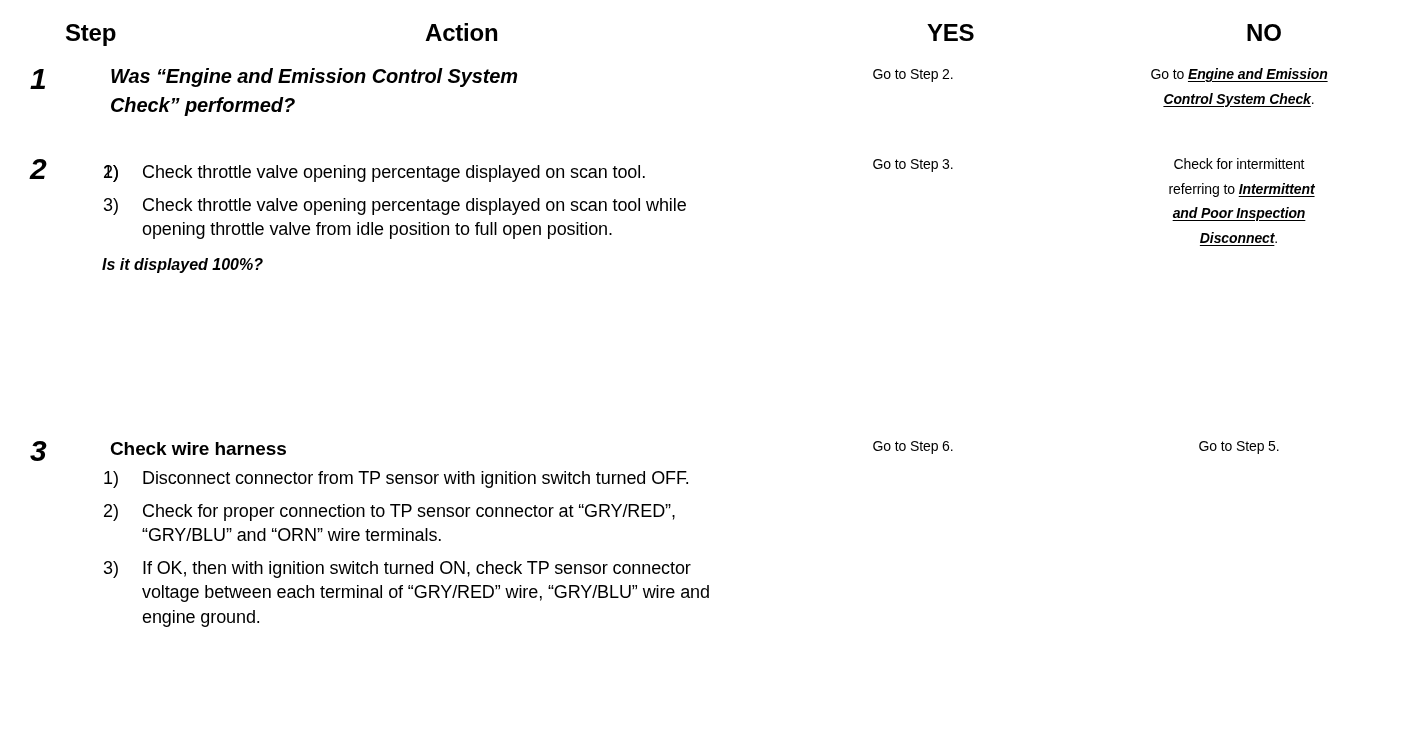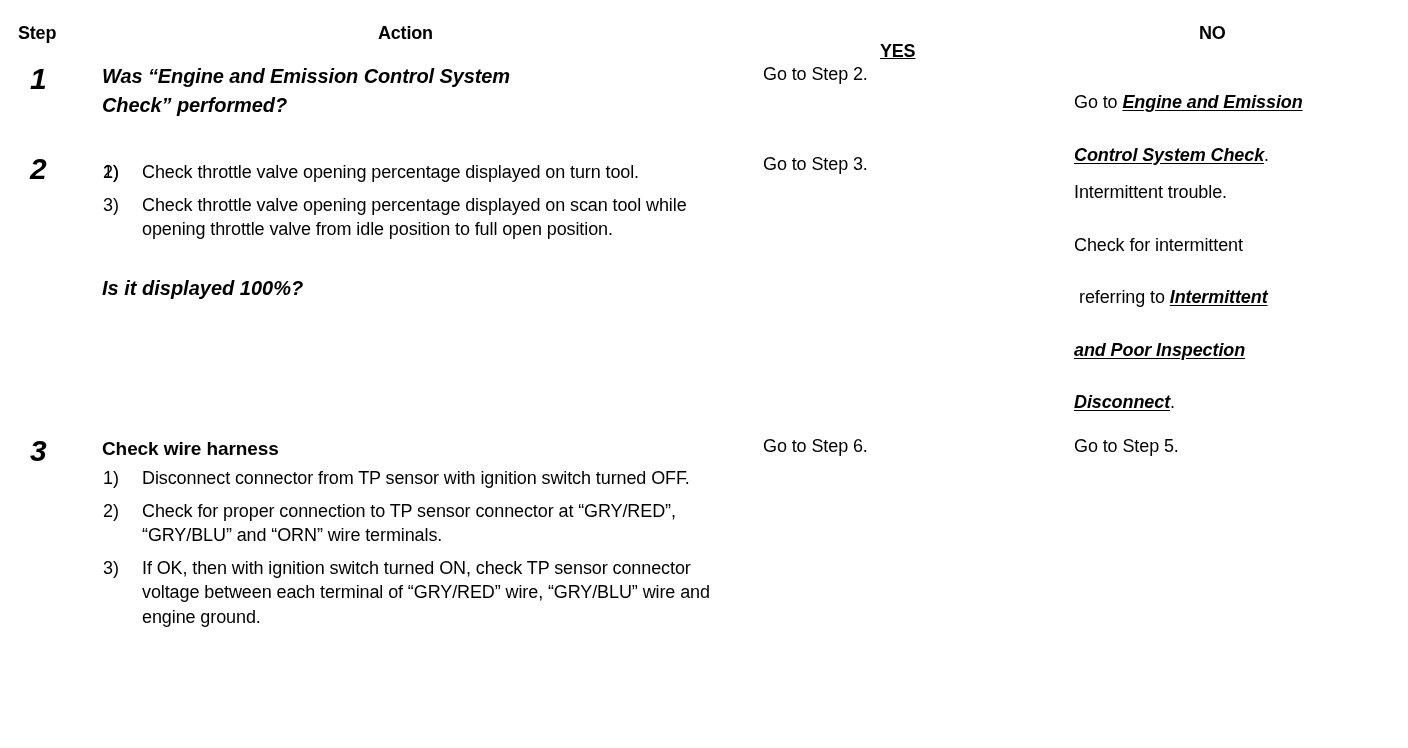--- a/index.html
+++ b/index.html
@@ -26,28 +26,29 @@
   .header-row {
     position: absolute;
     top: 14px;
     left: 0;
     width: 1408px;
     height: 40px;
   }
   .hdr {
     position: absolute;
     font-weight: bold;
-    font-size: 18px;
+    font-size: 24px;
     line-height: 26px;
     letter-spacing: -0.2px;
     white-space: nowrap;
+    margin-left: 47px;
   }
   .hdr-step   { left: 18px;  top: 6px; }
   .hdr-action { left: 378px; top: 6px; }
-  .hdr-yes    { left: 880px; top: 24px; text-decoration: underline; }
+  .hdr-yes    { left: 880px; top: 6px; }
   .hdr-no     { left: 1199px; top: 6px; }
 
   
   .row {
     position: absolute;
     left: 0;
     width: 1408px;
   }
   #row-1 { top: 62px; }
   #row-2 { top: 152px; }
@@ -86,32 +87,33 @@
     top: 0;
     width: 330px;
   }
 
   
   .action-title {
     font-weight: bold;
     font-size: 19px;
     line-height: 29px;
     letter-spacing: -0.1px;
+    margin-left: 8px;
   }
   .action-title.q {
     font-style: italic;
     font-size: 20px;
     line-height: 29px;
   }
   .action-question {
     font-weight: bold;
     font-style: italic;
-    font-size: 20px;
+    font-size: 16px;
     line-height: 29px;
-    margin-top: 32px;
+    margin-top: 8px;
   }
 
   ol.steps {
     list-style: none;
     margin: 3px 0 0 0;
     padding: 0;
   }
   ol.steps > li {
     position: relative;
     padding-left: 40px;
@@ -124,25 +126,26 @@
   ol.steps > li .marker {
     position: absolute;
     left: 1px;
     top: 0;
     font-size: 18px;
     line-height: 24.5px;
   }
 
   
   .branch-text {
-    font-size: 18px;
+    font-size: 14px;
     line-height: 24.5px;
     letter-spacing: -0.1px;
-  }
-  .branch-line { white-space: nowrap; margin-top: 28px; }
+    text-align: center;
+  }
+  .branch-line { white-space: nowrap; }
   .branch-line.indent { padding-left: 5px; }
 
   .ref {
     font-weight: bold;
     font-style: italic;
     text-decoration: underline;
     text-underline-offset: 2px;
   }
 </style>
 </head>
@@ -186,36 +189,35 @@
     <div class="col-step">
       <div class="step-num">2</div>
     </div>
 
     <div class="col-action">
       <ol class="steps">
         <li>
           <span class="marker">1)</span>
         </li>
         <li>
-          <span class="marker">2)</span><span>Check throttle valve opening percentage displayed on turn tool.</span>
+          <span class="marker">2)</span><span>Check throttle valve opening percentage displayed on scan tool.</span>
         </li>
         <li>
           <span class="marker">3)</span><span>Check throttle valve opening percentage displayed on scan tool while opening throttle valve from idle position to full open position.</span>
         </li>
       </ol>
       <div class="action-question">Is it displayed 100%?</div>
     </div>
 
     <div class="col-yes">
       <div class="branch-text">Go to Step 3.</div>
     </div>
 
     <div class="col-no">
       <div class="branch-text">
-        <div class="branch-line">Intermittent trouble.</div>
         <div class="branch-line">Check for intermittent</div>
         <div class="branch-line indent"><span>referring to </span><span class="ref">Intermittent</span></div>
         <div class="branch-line"><span class="ref">and Poor Inspection</span></div>
         <div class="branch-line"><span class="ref">Disconnect</span><span>.</span></div>
       </div>
     </div>
 
   </div>
 
   <div class="row" id="row-3">

